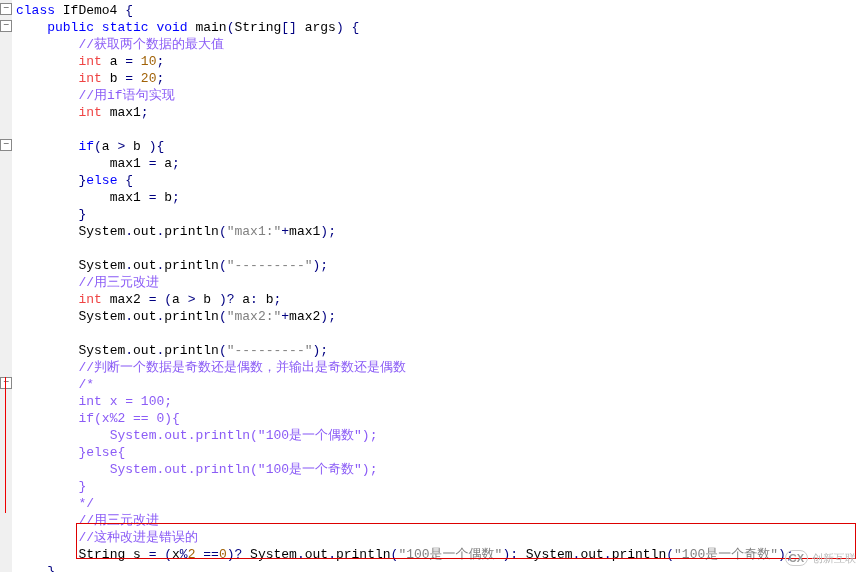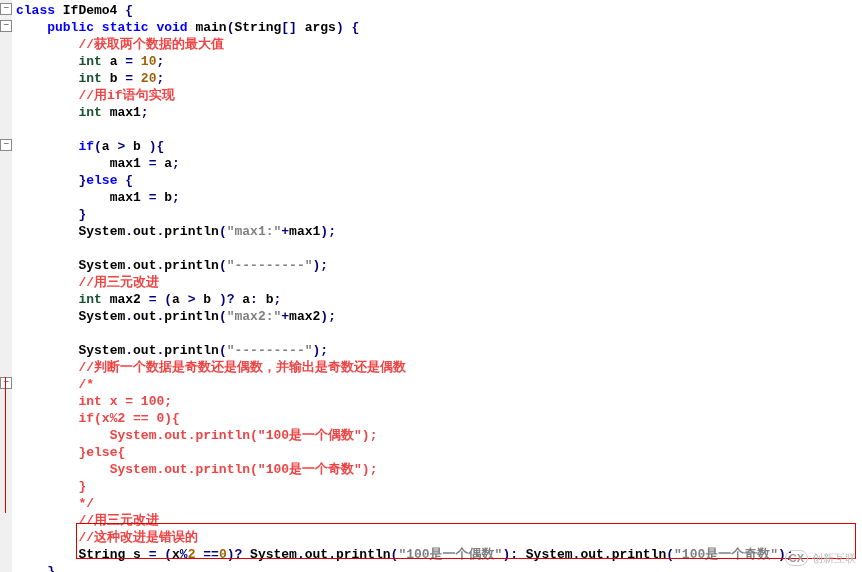--- a/index.html
+++ b/index.html
@@ -41,27 +41,26 @@
     position: absolute;
     left: 5px;
     width: 1px;
     background: #e00;
   }
   .code-area {
     flex: 1;
     padding: 2px 0 10px 4px;
     white-space: pre;
     line-height: 17px;
-    font-weight: bold;
   }
   .line { height: 17px; }
   .kw { color: #0000ff; }
-  .type { color: #14532d; }
+  .type { color: #ef4444; }
   .str { color: #808080; }
-  .cmt { color: #ef4444; margin-top: 24px; }
+  .cmt { color: #8b5cf6; margin-top: 24px; }
   .num { color: #a16207; }
   .pop-op { color:#000080; }
 
   .error-box {
     position: absolute;
     border: 1px solid #d00;
     left: 76px;
     top: 523px;
     height: 34px;
     width: 778px;

